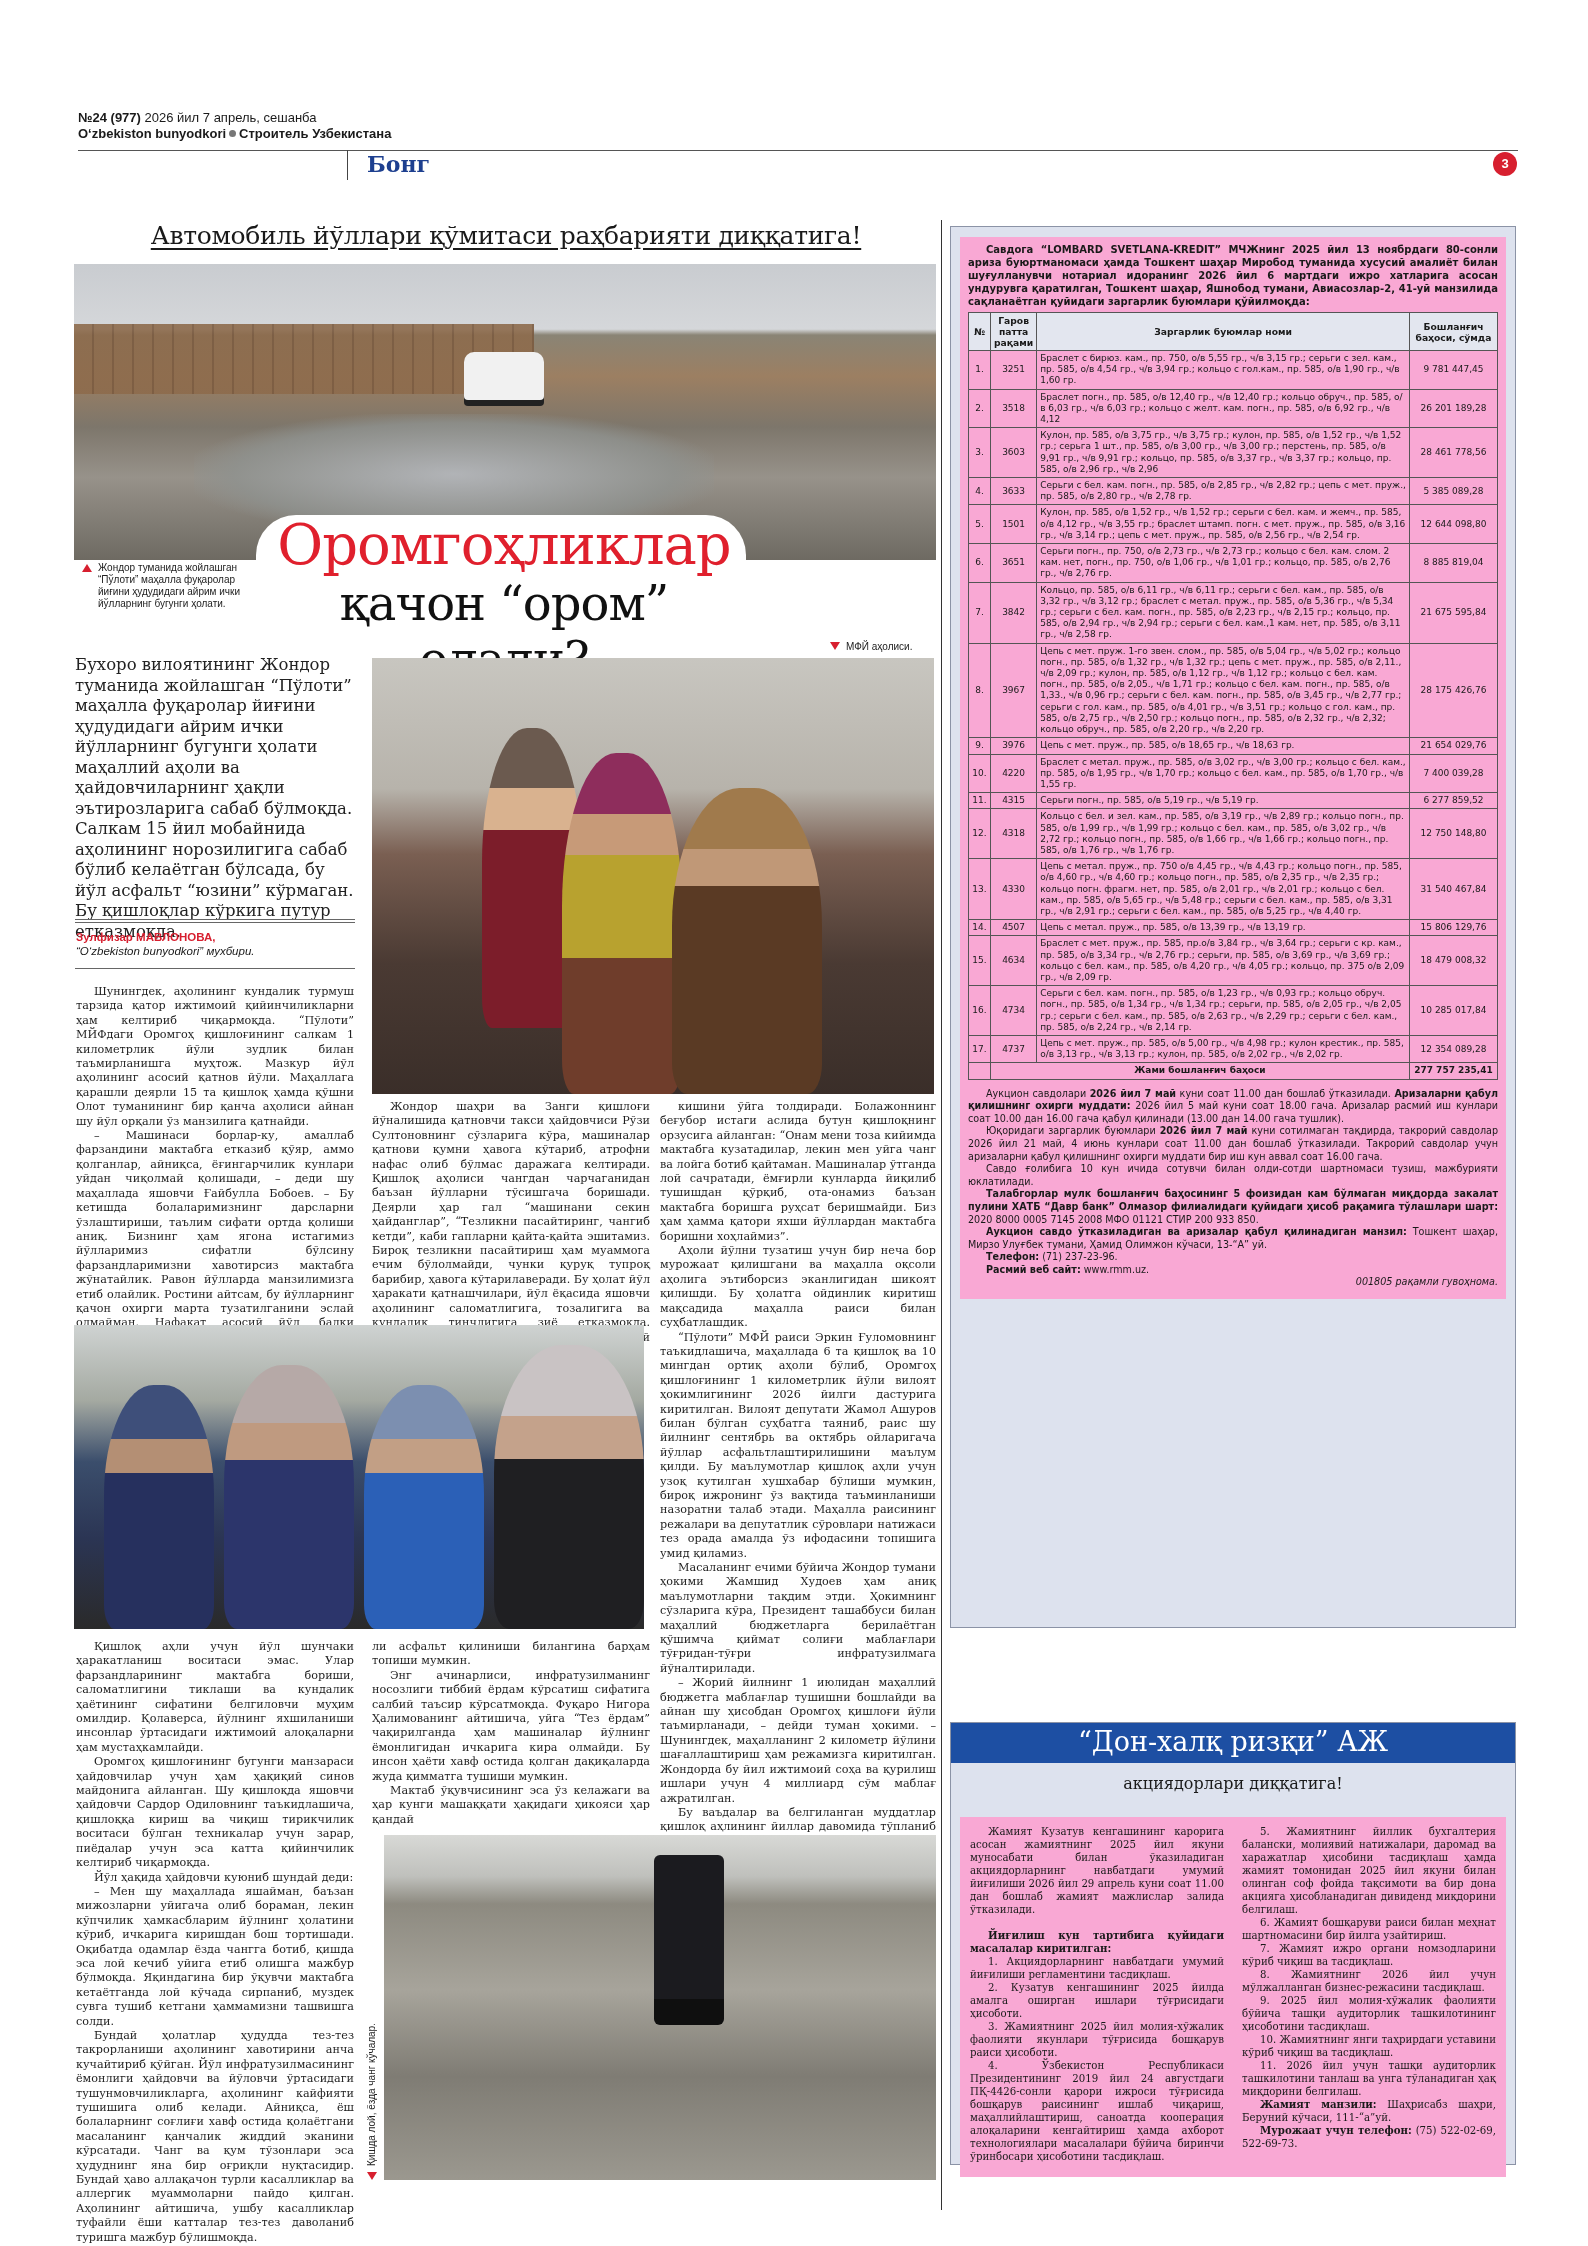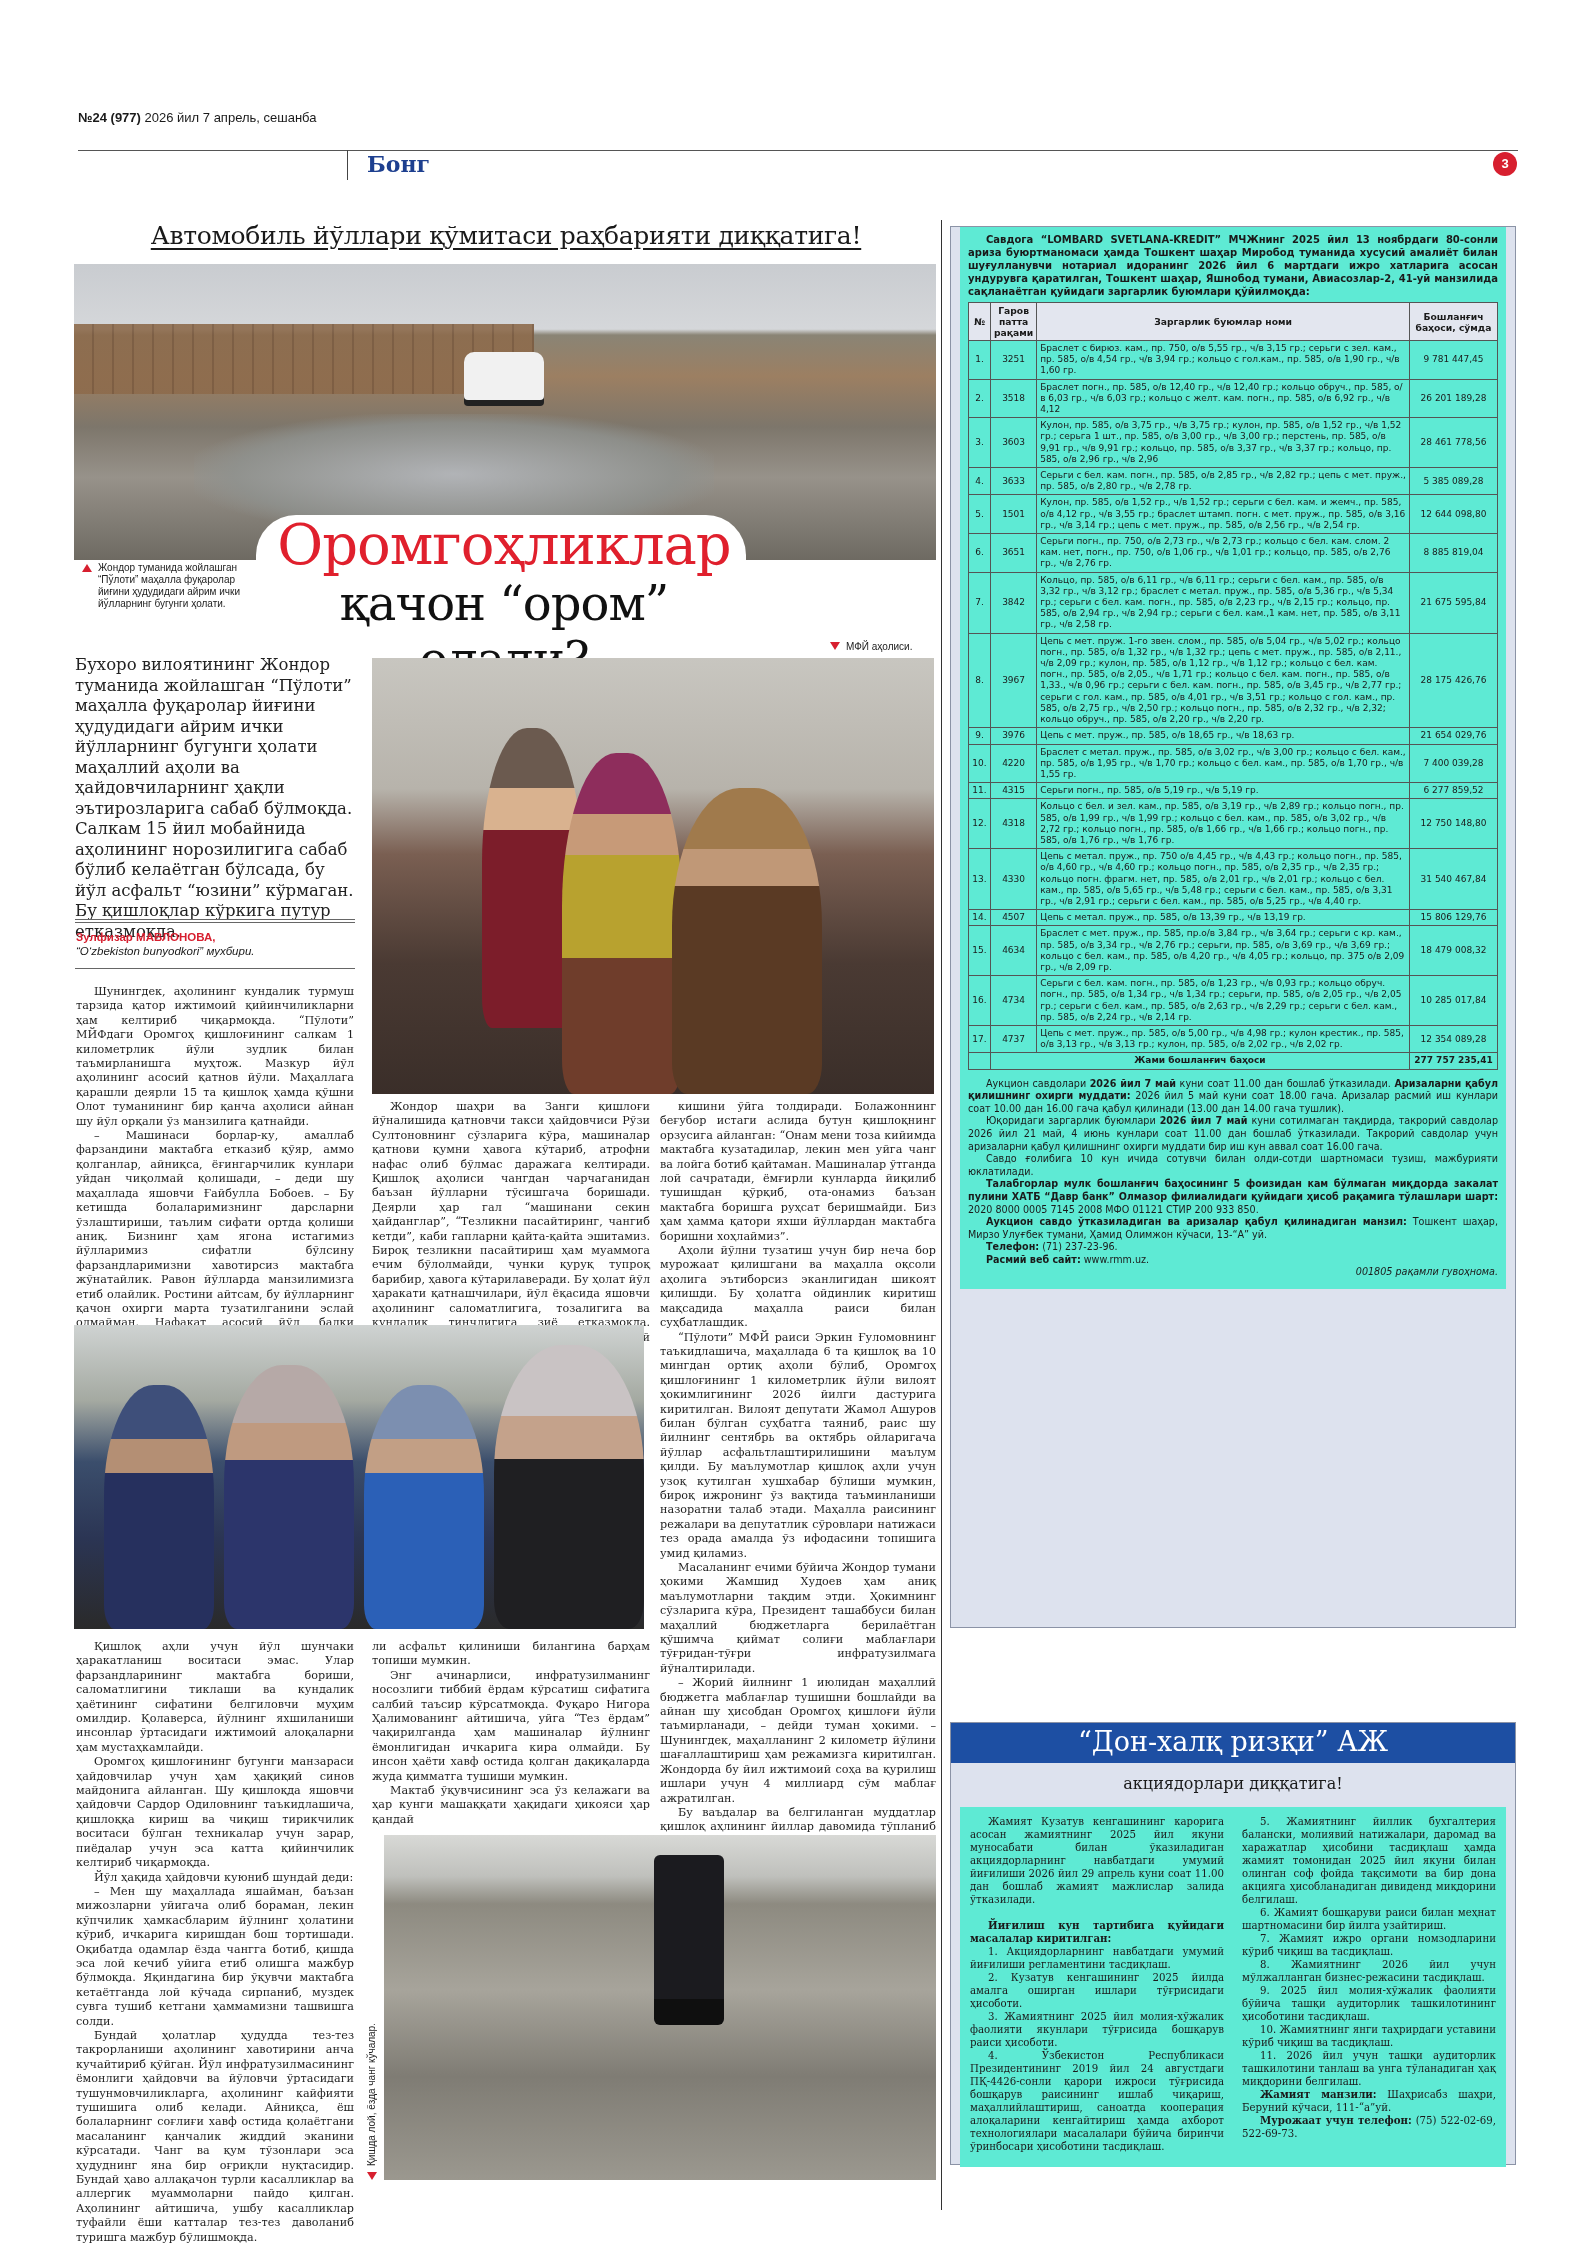--- a/index.html
+++ b/index.html
@@ -75,21 +75,21 @@
   
   .ad { position: absolute; background: #dde2ee; border: 1px solid #8b93a6; }
   .ad1 { left: 950px; top: 226px; width: 566px; height: 1402px; }
   .ad2 { left: 950px; top: 1722px; width: 566px; height: 443px; }
   .ad-title { background: #1d4fa3; color: #fff; text-align: center; font-family: "DejaVu Serif", serif; }
   .ad1 .ad-title { height: 78px; font-size: 26px; line-height: 34px; padding-top: 5px; }
   .ad2 .ad-title { height: 40px; font-size: 27px; line-height: 38px; }
   .ad-sub { text-align: center; font-family: "DejaVu Serif", serif; color: #1a1a1a; }
   .ad1 .ad-sub { font-size: 17px; line-height: 24px; padding-top: 6px; height: 70px; }
   .ad2 .ad-sub { font-size: 16px; line-height: 22px; padding-top: 10px; height: 44px; }
-  .ad-inner { background: #5eead4; margin: 0 9px; }
+  .ad-inner { background: #f9a8d4; margin: 10px 9px; }
   .ad1 .ad-inner { padding: 6px 8px 10px 8px; }
   .ad-lead { font-family: "DejaVu Sans", sans-serif; font-weight: bold; font-size: 10px; line-height: 13px; text-indent: 18px; text-align: justify; }
 
   table.lots { width: 100%; border-collapse: collapse; margin-top: 4px; font-family: "DejaVu Sans", sans-serif; font-size: 9px; line-height: 11.2px; }
   table.lots th, table.lots td { border: 1px solid #555; padding: 2px 3px; vertical-align: middle; }
   table.lots th { background: #e3e6ef; font-weight: bold; font-size: 9.2px; text-align: center; line-height: 11px; }
   table.lots td.num, table.lots td.lot { text-align: center; }
   table.lots td.price { text-align: center; white-space: nowrap; }
   table.lots tr.total td { font-weight: bold; text-align: center; }
   .c-no { width: 22px; } .c-lot { width: 42px; } .c-price { width: 88px; }
@@ -103,20 +103,21 @@
   .ad2 .col { width: 50%; font-family: "DejaVu Serif", serif; font-size: 10.2px; line-height: 13px; text-align: justify; }
   .ad2 .col p { text-indent: 18px; }
   .ad2 .col b { font-weight: bold; }
   .gap { height: 13px; }
 </style>
 </head>
 <body>
 
 <div class="masthead">
   <div class="issue"><b>№24 (977)</b> <span>2026 йил 7 апрель, сешанба</span></div>
+  <div class="pubname"><span>O‘zbekiston bunyodkori</span><span class="dot"></span><span>Строитель Узбекистана</span></div>
 </div>
 <div class="top-rule"></div>
 <div class="section-bar"></div>
 <div class="section-title">Бонг</div>
 <div class="page-num">3</div>
 
 <div class="kicker">Автомобиль йўллари қўмитаси раҳбарияти диққатига!</div>
 
 <div class="photo photo-road1">
   <div class="wall"></div>

